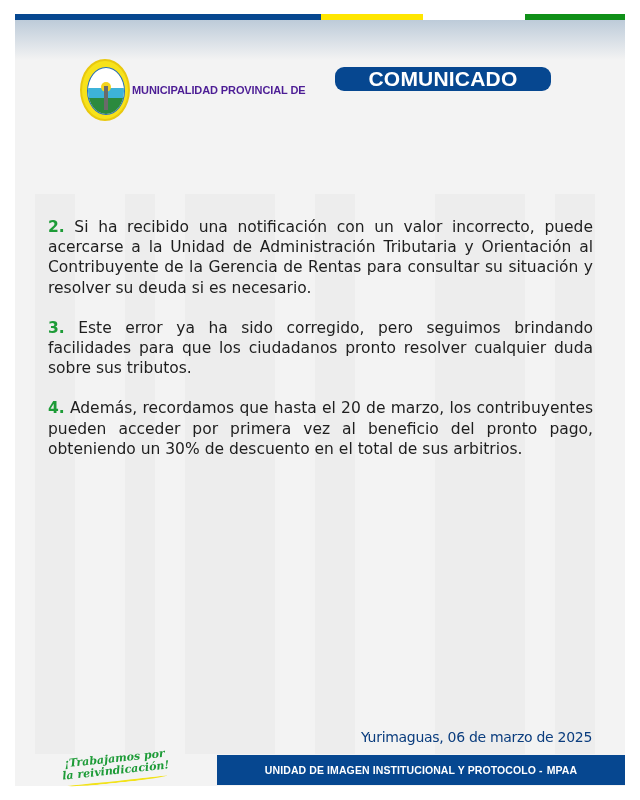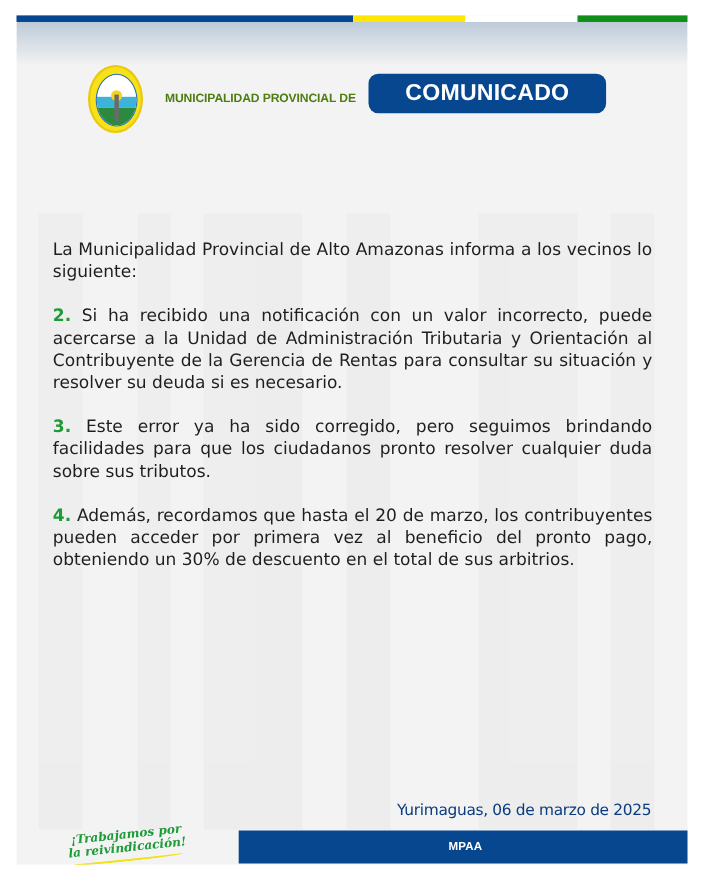--- a/index.html
+++ b/index.html
@@ -9,24 +9,24 @@
   .bg-cols { position:absolute; left:0; top:180px; width:100%; height:560px; opacity:0.5; }
   .bg-cols div { position:absolute; top:0; bottom:0; background:#e9e9e9; }
   .topbar { position:absolute; top:14px; height:6px; }
   .logo-wrap { position:absolute; left:80px; top:59px; display:flex; align-items:center; }
   .seal { width:46px; height:58px; border-radius:50%; background:#f7e21a; border:2px solid #e9c80e; position:relative; overflow:hidden; }
   .seal-inner { position:absolute; left:5px; top:6px; width:36px; height:46px; border-radius:50%; background:#ffffff; border:1px solid #2a6fb8; overflow:hidden; }
   .seal-sky { position:absolute; left:0; top:20px; width:100%; height:10px; background:#3db3d9; }
   .seal-green { position:absolute; left:0; top:30px; width:100%; height:16px; background:#2b8a3e; }
   .seal-sun { position:absolute; left:13px; top:14px; width:10px; height:10px; border-radius:50%; background:#f4d41c; }
   .seal-tower { position:absolute; left:16px; top:18px; width:4px; height:24px; background:#6a6a6a; }
-  .logo-text { margin-left:20px; color:#4d7c0f; font-family:"Liberation Sans", sans-serif; font-weight:bold; }
+  .logo-text { margin-left:2px; color:#4c1d95; font-family:"Liberation Sans", sans-serif; font-weight:bold; }
   .logo-line1 { font-size:11px; letter-spacing:-0.1px; line-height:12px; }
   .logo-line2 { font-size:21px; line-height:22px; letter-spacing:-0.3px; }
-  .badge { position:absolute; left:335px; top:67px; width:216px; height:36px; border-radius:9px; background:#064790; color:#ffffff; font-family:"Liberation Sans", sans-serif; font-weight:bold; font-size:21px; display:flex; align-items:center; justify-content:center; letter-spacing:0.2px; }
+  .badge { position:absolute; left:335px; top:67px; width:216px; height:24px; border-radius:9px; background:#064790; color:#ffffff; font-family:"Liberation Sans", sans-serif; font-weight:bold; font-size:21px; display:flex; align-items:center; justify-content:center; letter-spacing:0.2px; }
   .body-text { position:absolute; left:48px; top:217px; width:545px; font-family:"DejaVu Sans", sans-serif; font-size:15.5px; line-height:20.2px; color:#1e1e1e; text-align:justify; }
   .body-text p { margin:0 0 20px 0; }
   .num { color:#1d9b37; font-weight:bold; }
   .date { position:absolute; right:48px; top:729px; color:#0b3d7e; font-family:"DejaVu Sans", sans-serif; font-size:14px; font-weight:normal; letter-spacing:-0.3px; }
   .footer-bar { position:absolute; left:217px; top:755px; width:408px; height:30px; background:#064790; color:#ffffff; font-family:"Liberation Sans", sans-serif; font-weight:bold; font-size:10.5px; display:flex; align-items:center; justify-content:center; letter-spacing:0.1px; }
   .footer-bar b { margin-left:4px; }
   .slogan { position:absolute; left:58px; top:753px; width:115px; color:#1d9b37; font-family:"DejaVu Serif", serif; font-style:italic; font-weight:bold; font-size:11px; line-height:12px; transform:rotate(-6deg); text-align:center; }
   .slogan::after { content:""; display:block; margin:1px auto 0; width:100px; height:3px; border-bottom:2px solid #f2e21a; border-radius:0 0 50% 50%; }
 </style>
 </head>
@@ -58,25 +58,25 @@
     </div>
   </div>
   <div class="logo-text">
     <div class="logo-line1">MUNICIPALIDAD PROVINCIAL DE</div>
   </div>
 </div>
 
 <div class="badge">COMUNICADO</div>
 
 <div class="body-text">
-  <p>La Municipalidad Provincial de Alto Amazonas informa a los vecinos lo siguiente:</p>
   <p><span class="num">2.</span> <span>Si ha recibido una notificación con un valor incorrecto, puede acercarse a la Unidad de Administración Tributaria y Orientación al Contribuyente de la Gerencia de Rentas para consultar su situación y resolver su deuda si es necesario.</span></p>
   <p><span class="num">3.</span> <span>Este error ya ha sido corregido, pero seguimos brindando facilidades para que los ciudadanos pronto resolver cualquier duda sobre sus tributos.</span></p>
   <p><span class="num">4.</span> <span>Además, recordamos que hasta el 20 de marzo, los contribuyentes pueden acceder por primera vez al beneficio del pronto pago, obteniendo un 30% de descuento en el total de sus arbitrios.</span></p>
 </div>
 
 <div class="date">Yurimaguas, 06 de marzo de 2025</div>
 
 <div class="slogan">¡Trabajamos por la reivindicación!</div>
 
 <div class="footer-bar">
+  <span>UNIDAD DE IMAGEN INSTITUCIONAL Y PROTOCOLO -</span>
   <b>MPAA</b>
 </div>
 
 </body></html>

